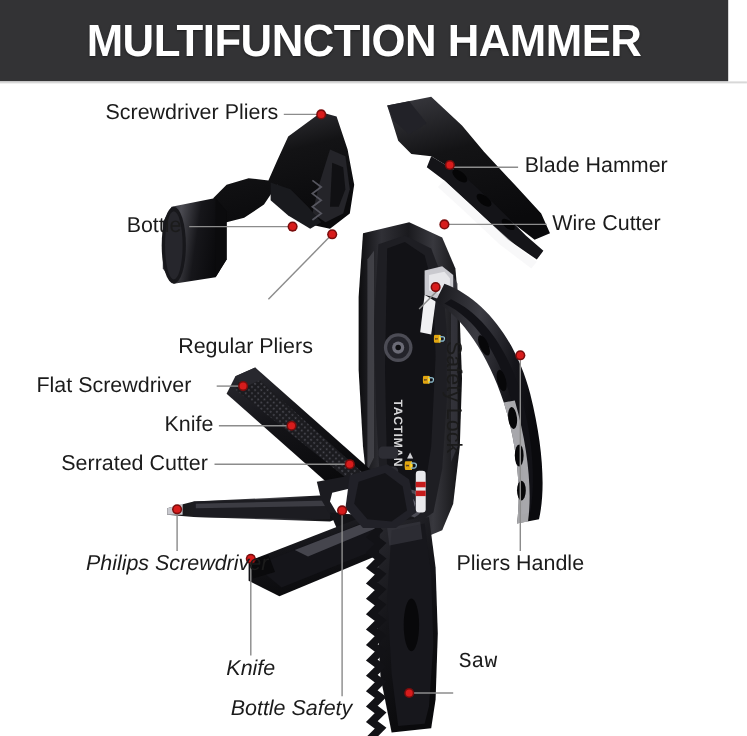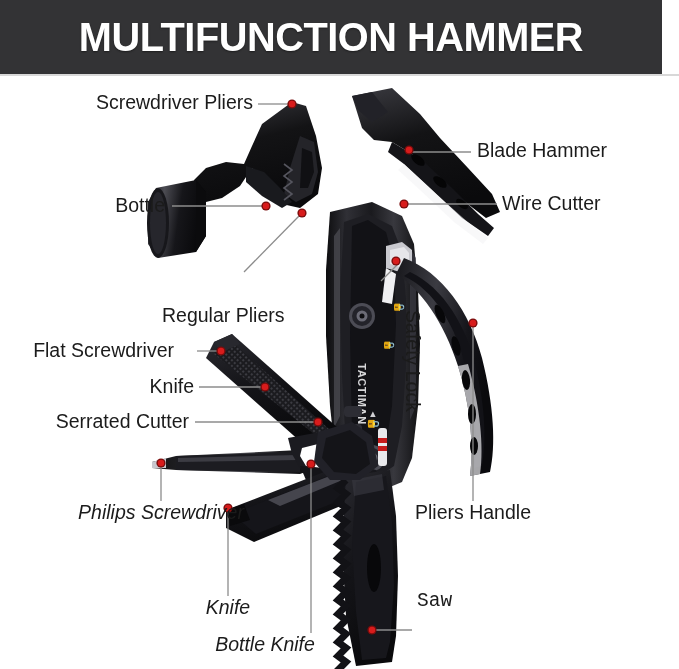--- a/index.html
+++ b/index.html
@@ -334,17 +334,17 @@
       <div class="callout right-anchor" style="left: 165px; top: 130px;">Bottle</div>
       <div class="callout left-anchor" style="left: 502px; top: 128px;">Wire Cutter</div>
       <div class="callout left-anchor" style="left: 162px; top: 204px; margin-top: 36px;">Regular Pliers</div>
       <div class="callout vertical" style="left: 412px; top: 285px;">Safety Lock</div>
       <div class="callout right-anchor" style="left: 174px; top: 275px;">Flat Screwdriver</div>
       <div class="callout right-anchor" style="left: 194px; top: 311px;">Knife</div>
       <div class="callout right-anchor" style="left: 189px; top: 346px;">Serrated Cutter</div>
       <div class="callout center-anchor" style="left: 161px; top: 437px;">Philips Screwdriver</div>
       <div class="callout left-anchor" style="left: 415px; top: 437px; text-align: center;">Pliers Handle</div>
       <div class="callout center-anchor" style="left: 228px; top: 532px;">Knife</div>
-      <div class="callout center-anchor" style="left: 265px; top: 569px;">Bottle Knife</div>
+      <div class="callout center-anchor" style="left: 265px; top: 569px;">Bottle Safety</div>
       <div class="callout left-anchor" style="left: 417px; top: 526px; font-family: Liberation Mono, monospace;">Saw</div>
     </div>
 
 </div>
 
 </body></html>

